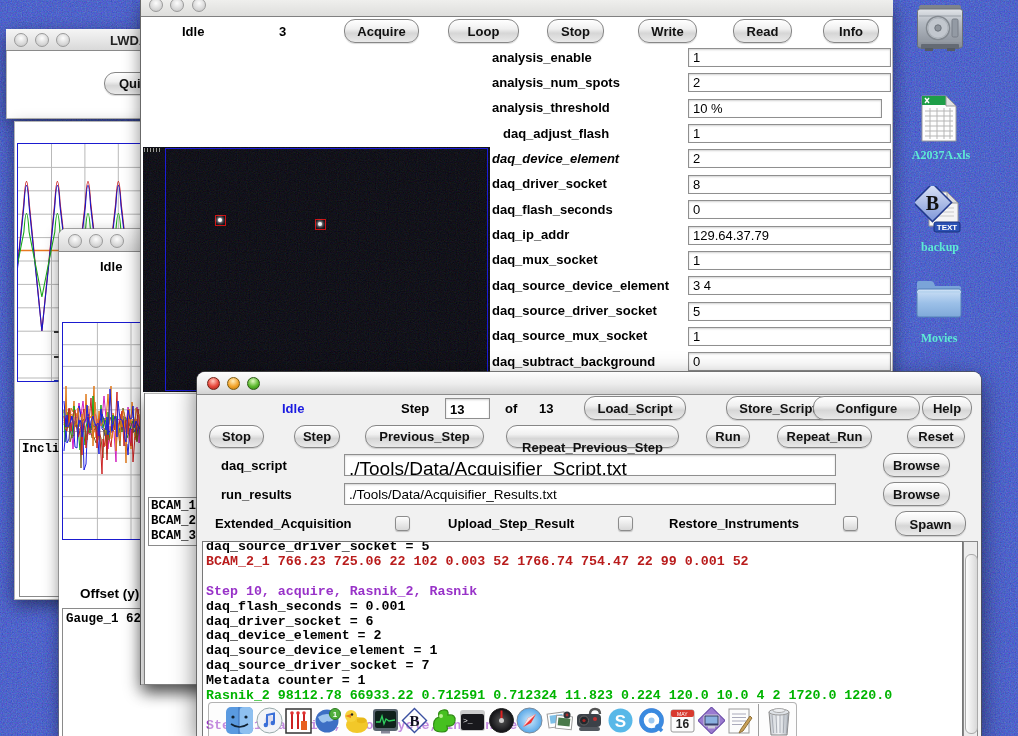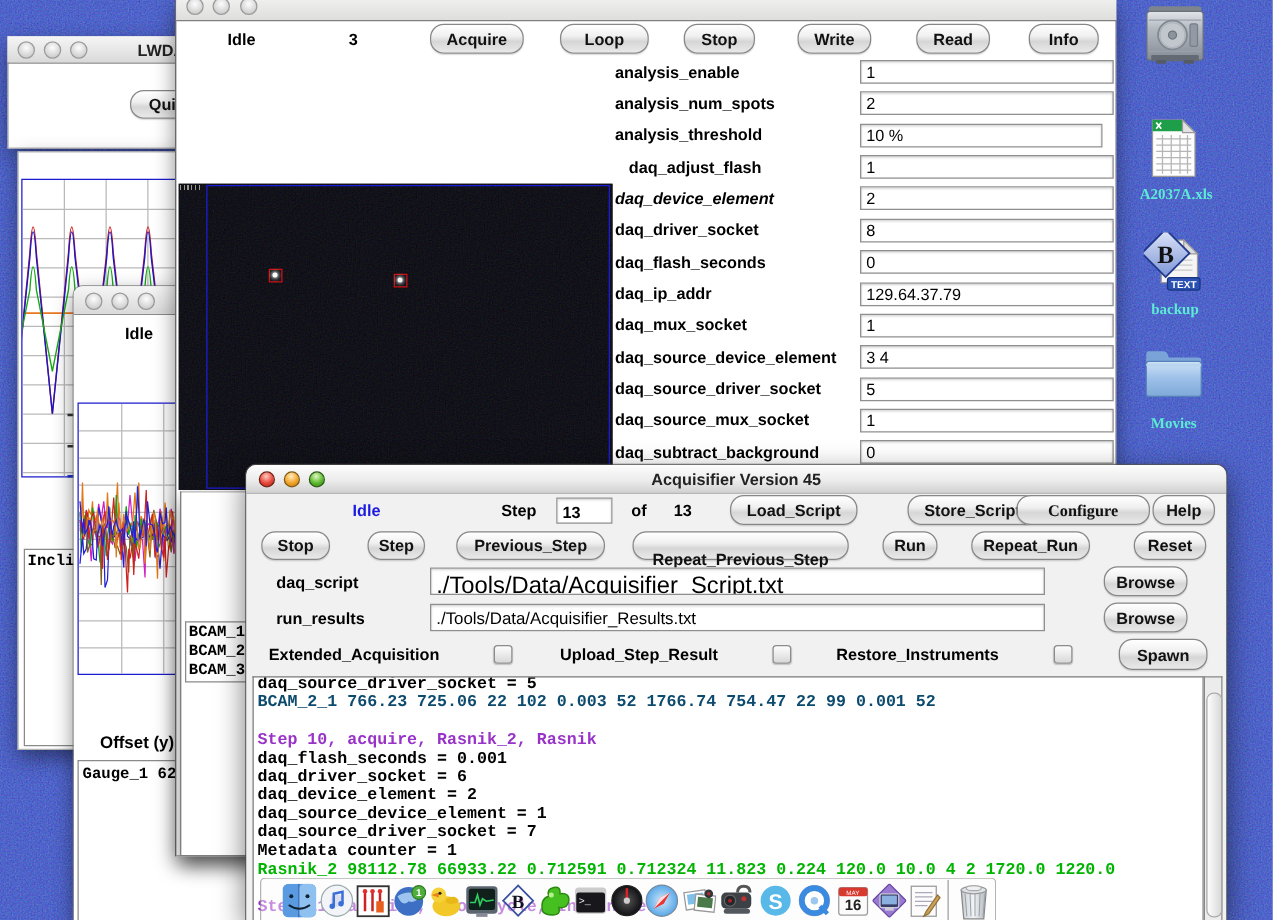--- a/index.html
+++ b/index.html
@@ -254,30 +254,29 @@
     <div style="position:absolute;left:175px;top:75px;width:4px;height:4px;border-radius:50%;background:#f2f2f2;box-shadow:0 0 3px 1px rgba(255,255,255,0.7);"></div>
     <div style="position:absolute;left:1px;top:1px;width:16px;height:4px;background:repeating-linear-gradient(90deg,#999 0 1px,#111 1px 3px);"></div>
   </div>
 </div>
 
 <div class="win" id="acq" style="left:197px;top:372px;width:784px;height:364px;z-index:8;border-radius:8px 8px 0 0;background:#f1f1f1;box-shadow:0 0 0 1px rgba(80,80,80,0.75),0 8px 24px rgba(0,0,0,0.55);outline:none;">
   <div class="tbar" style="height:22px;border-radius:8px 8px 0 0;background:linear-gradient(#fdfdfd,#ececec 55%,#d2d2d2);">
     <span class="lt" style="left:10px;top:5px;width:13px;height:13px;background:radial-gradient(circle at 45% 28%,#ffc9bd,#e8483c 55%,#9c2318);border-color:#702015;"></span>
     <span class="lt" style="left:30px;top:5px;width:13px;height:13px;background:radial-gradient(circle at 45% 28%,#ffeebb,#f3a42c 55%,#b67408);border-color:#7c5a10;"></span>
     <span class="lt" style="left:50px;top:5px;width:13px;height:13px;background:radial-gradient(circle at 45% 28%,#dff8c0,#5cba2e 55%,#2f7c12);border-color:#2c5a14;"></span>
-    <span class="ttl" style="top:4px;">Acquisifier Version 45</span>
   </div>
   <div class="lbl" style="left:85px;top:29px;color:#1a1ae0;">Idle</div>
   <div class="lbl" style="left:204px;top:29px;">Step</div>
   <div class="fld" style="left:248px;top:26px;width:45px;height:21px;padding-top:3px;font-weight:bold;">13</div>
   <div class="lbl" style="left:308px;top:29px;">of</div>
   <div class="lbl" style="left:342px;top:29px;">13</div>
   <div class="abtn" style="left:387px;top:24px;width:102px;height:24px;padding-top:4px;">Load_Script</div>
   <div class="abtn" style="left:501px;top:24px;width:104px;height:24px;padding-top:4px;margin-left:28px;">Store_Script</div>
-  <div class="abtn" style="left:616px;top:24px;width:107px;height:24px;padding-top:4px;font-family:Liberation Serif, serif;">Configure</div>
+  <div class="abtn" style="left:616px;top:24px;width:107px;height:24px;padding-top:4px;">Configure</div>
   <div class="abtn" style="left:725px;top:24px;width:50px;height:24px;padding-top:4px;">Help</div>
   <div class="abtn" style="left:12px;top:53px;width:55px;height:23px;padding-top:3px;">Stop</div>
   <div class="abtn" style="left:97px;top:53px;width:46px;height:23px;padding-top:3px;">Step</div>
   <div class="abtn" style="left:168px;top:53px;width:119px;height:23px;padding-top:3px;">Previous_Step</div>
   <div class="abtn" style="left:309px;top:53px;width:173px;height:23px;padding-top:14px;">Repeat_Previous_Step</div>
   <div class="abtn" style="left:509px;top:53px;width:44px;height:23px;padding-top:3px;">Run</div>
   <div class="abtn" style="left:580px;top:53px;width:95px;height:23px;padding-top:3px;">Repeat_Run</div>
   <div class="abtn" style="left:710px;top:53px;width:58px;height:23px;padding-top:3px;">Reset</div>
   <div class="lbl" style="left:24px;top:86px;">daq_script</div>
   <div class="fld" style="left:147px;top:82px;width:492px;height:22px;padding-top:3px;font-size:19px;">./Tools/Data/Acquisifier_Script.txt</div>
@@ -286,21 +285,21 @@
   <div class="fld" style="left:147px;top:111px;width:492px;height:22px;padding-top:3px;font-size:13.5px;">./Tools/Data/Acquisifier_Results.txt</div>
   <div class="abtn" style="left:686px;top:110px;width:67px;height:24px;padding-top:4px;">Browse</div>
   <div class="lbl" style="left:18px;top:144px;">Extended_Acquisition</div>
   <div class="cb" style="left:198px;top:144px;"></div>
   <div class="lbl" style="left:251px;top:144px;">Upload_Step_Result</div>
   <div class="cb" style="left:421px;top:144px;"></div>
   <div class="lbl" style="left:472px;top:144px;">Restore_Instruments</div>
   <div class="cb" style="left:646px;top:144px;"></div>
   <div class="abtn" style="left:698px;top:139px;width:71px;height:25px;padding-top:5px;">Spawn</div>
   <div id="console" style="position:absolute;left:5px;top:169px;width:761px;height:195px;background:#fff;border:1px solid #777;border-bottom:none;box-sizing:border-box;overflow:hidden;font-family:'Liberation Mono',monospace;font-weight:bold;font-size:13.3px;line-height:14.9px;white-space:pre;padding:0 0 0 3px;"><span style="display:block;transform:translateY(-2px);">daq_source_driver_socket = 5
-<span style="color:#0c4a6e;">BCAM_2_1 766.23 725.06 22 102 0.003 52 1766.74 754.47 22 99 0.001 52</span>
+<span style="color:#b91c1c;">BCAM_2_1 766.23 725.06 22 102 0.003 52 1766.74 754.47 22 99 0.001 52</span>
 
 <span style="color:#9832c8;">Step 10, acquire, Rasnik_2, Rasnik</span>
 daq_flash_seconds = 0.001
 daq_driver_socket = 6
 daq_device_element = 2
 daq_source_device_element = 1
 daq_source_driver_socket = 7
 Metadata counter = 1
 <span style="color:#00b400;">Rasnik_2 98112.78 66933.22 0.712591 0.712324 11.823 0.224 120.0 10.0 4 2 1720.0 1220.0</span>
 

